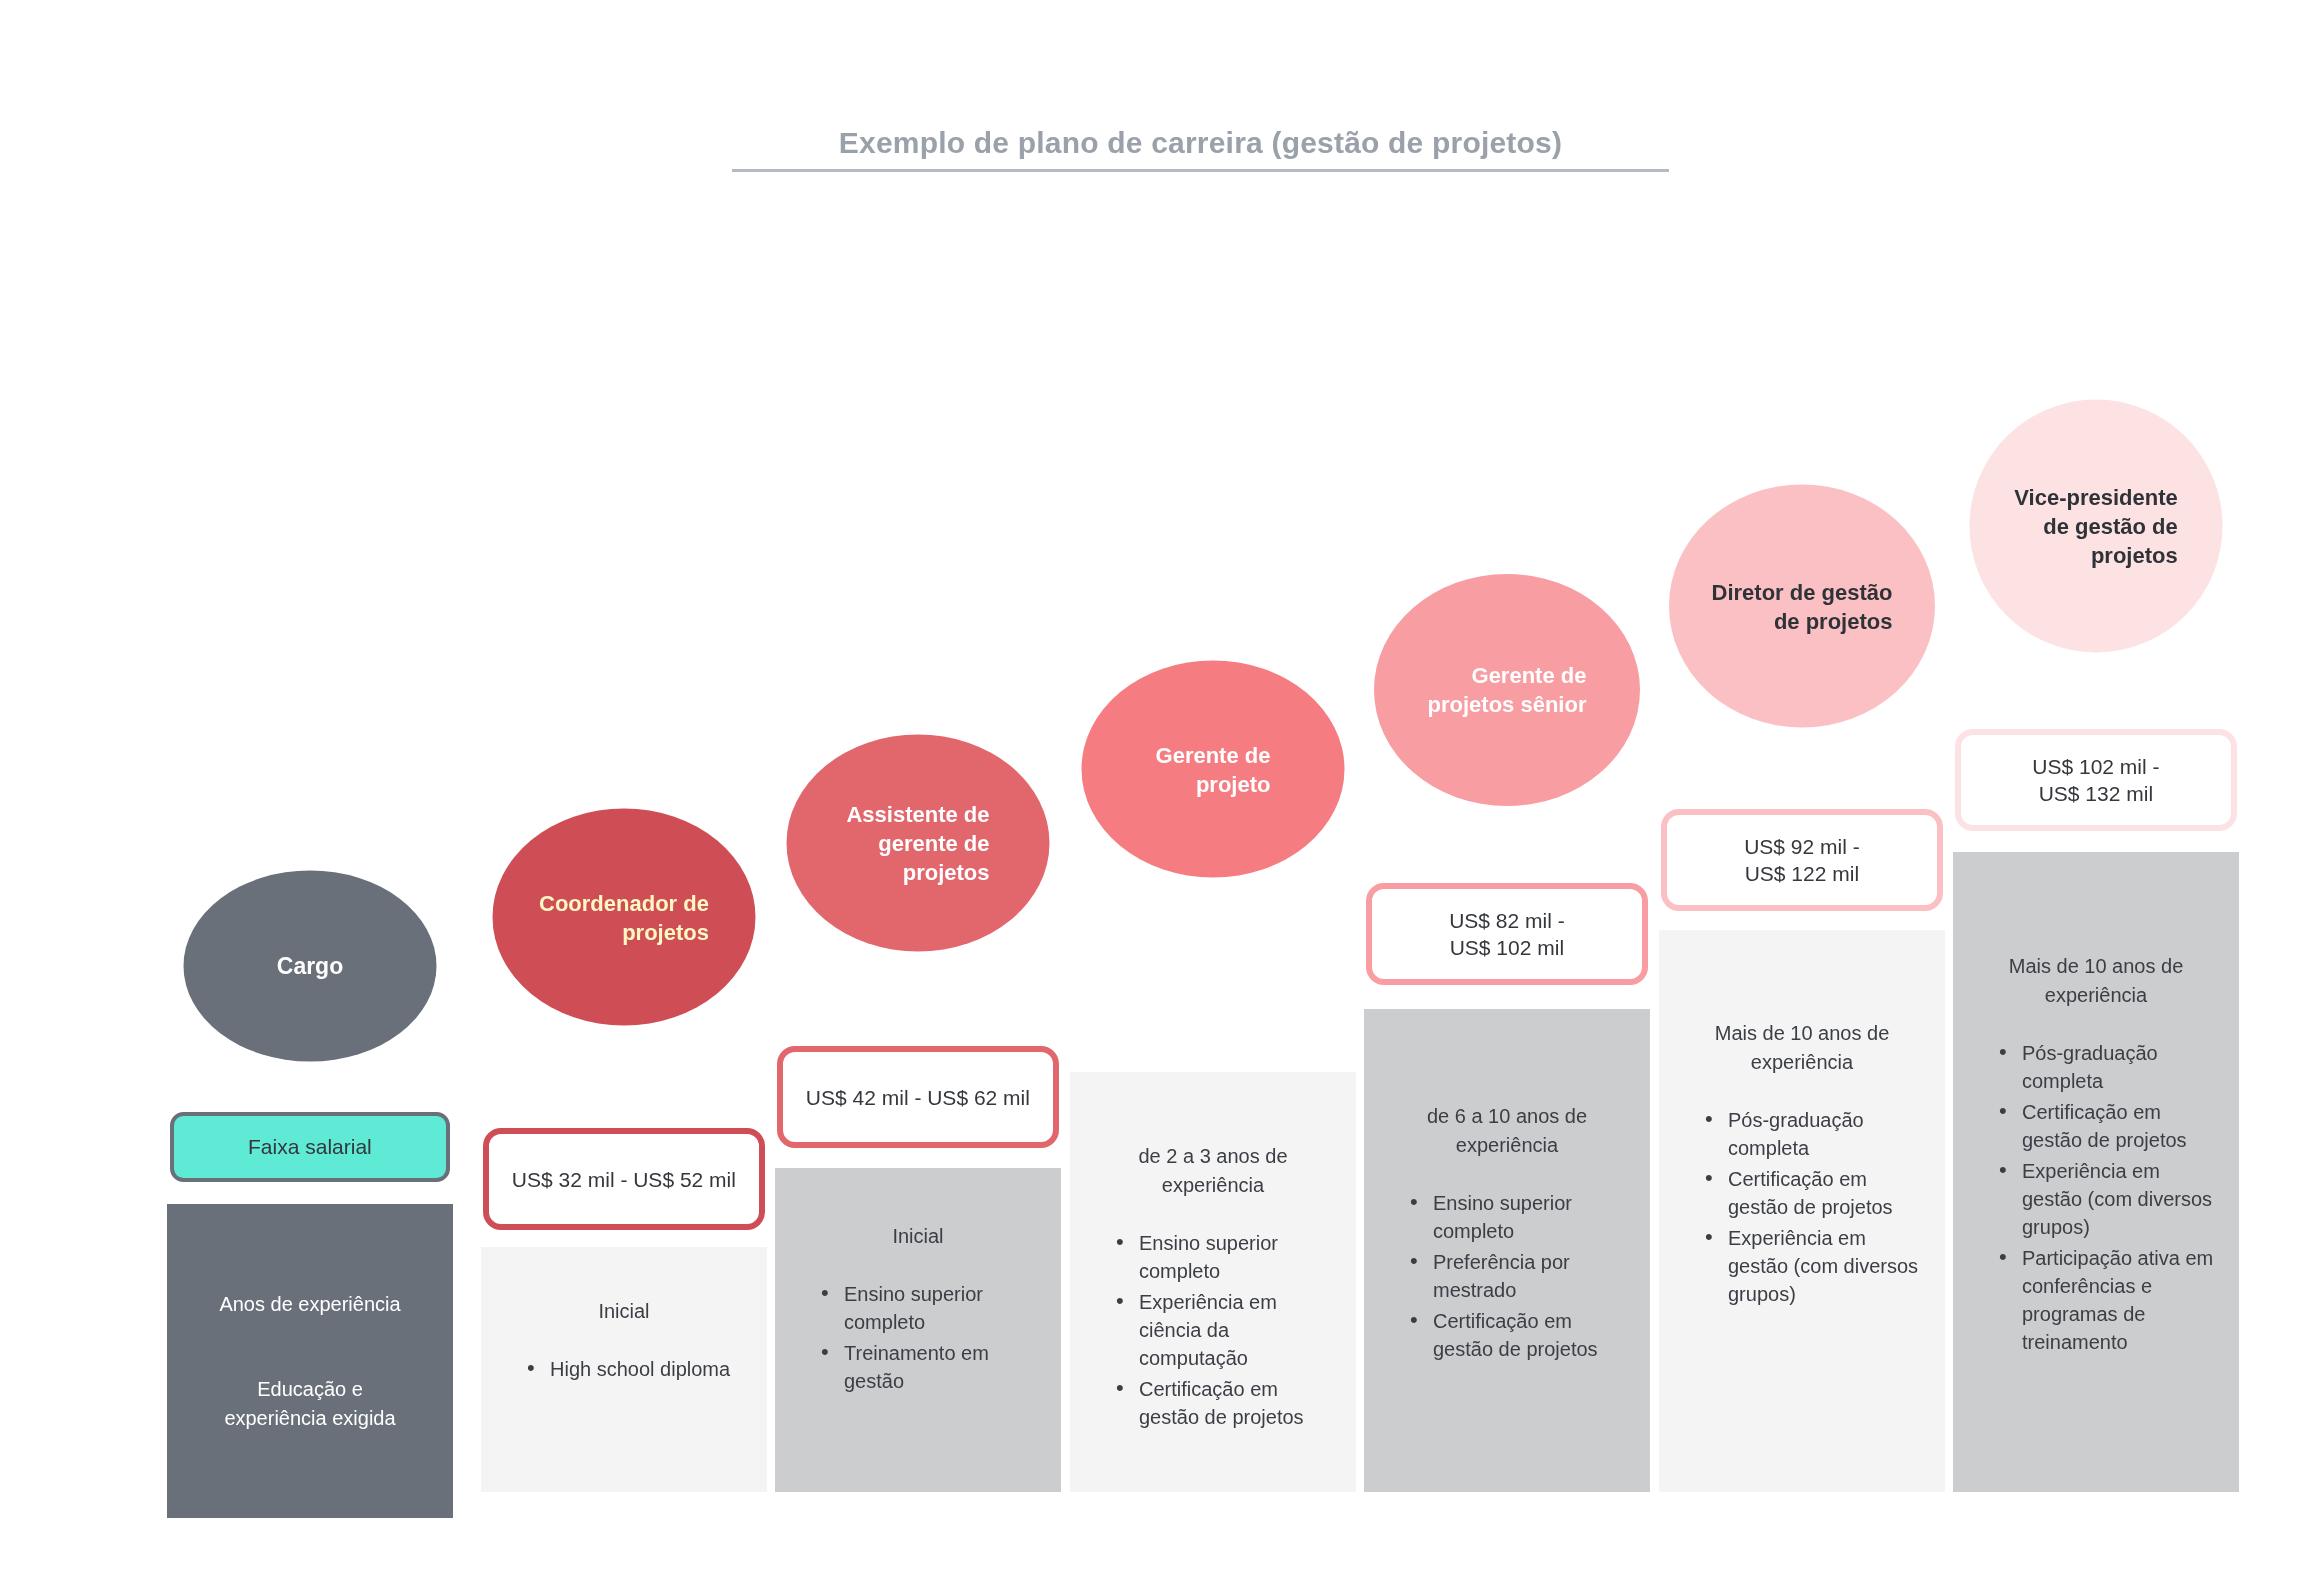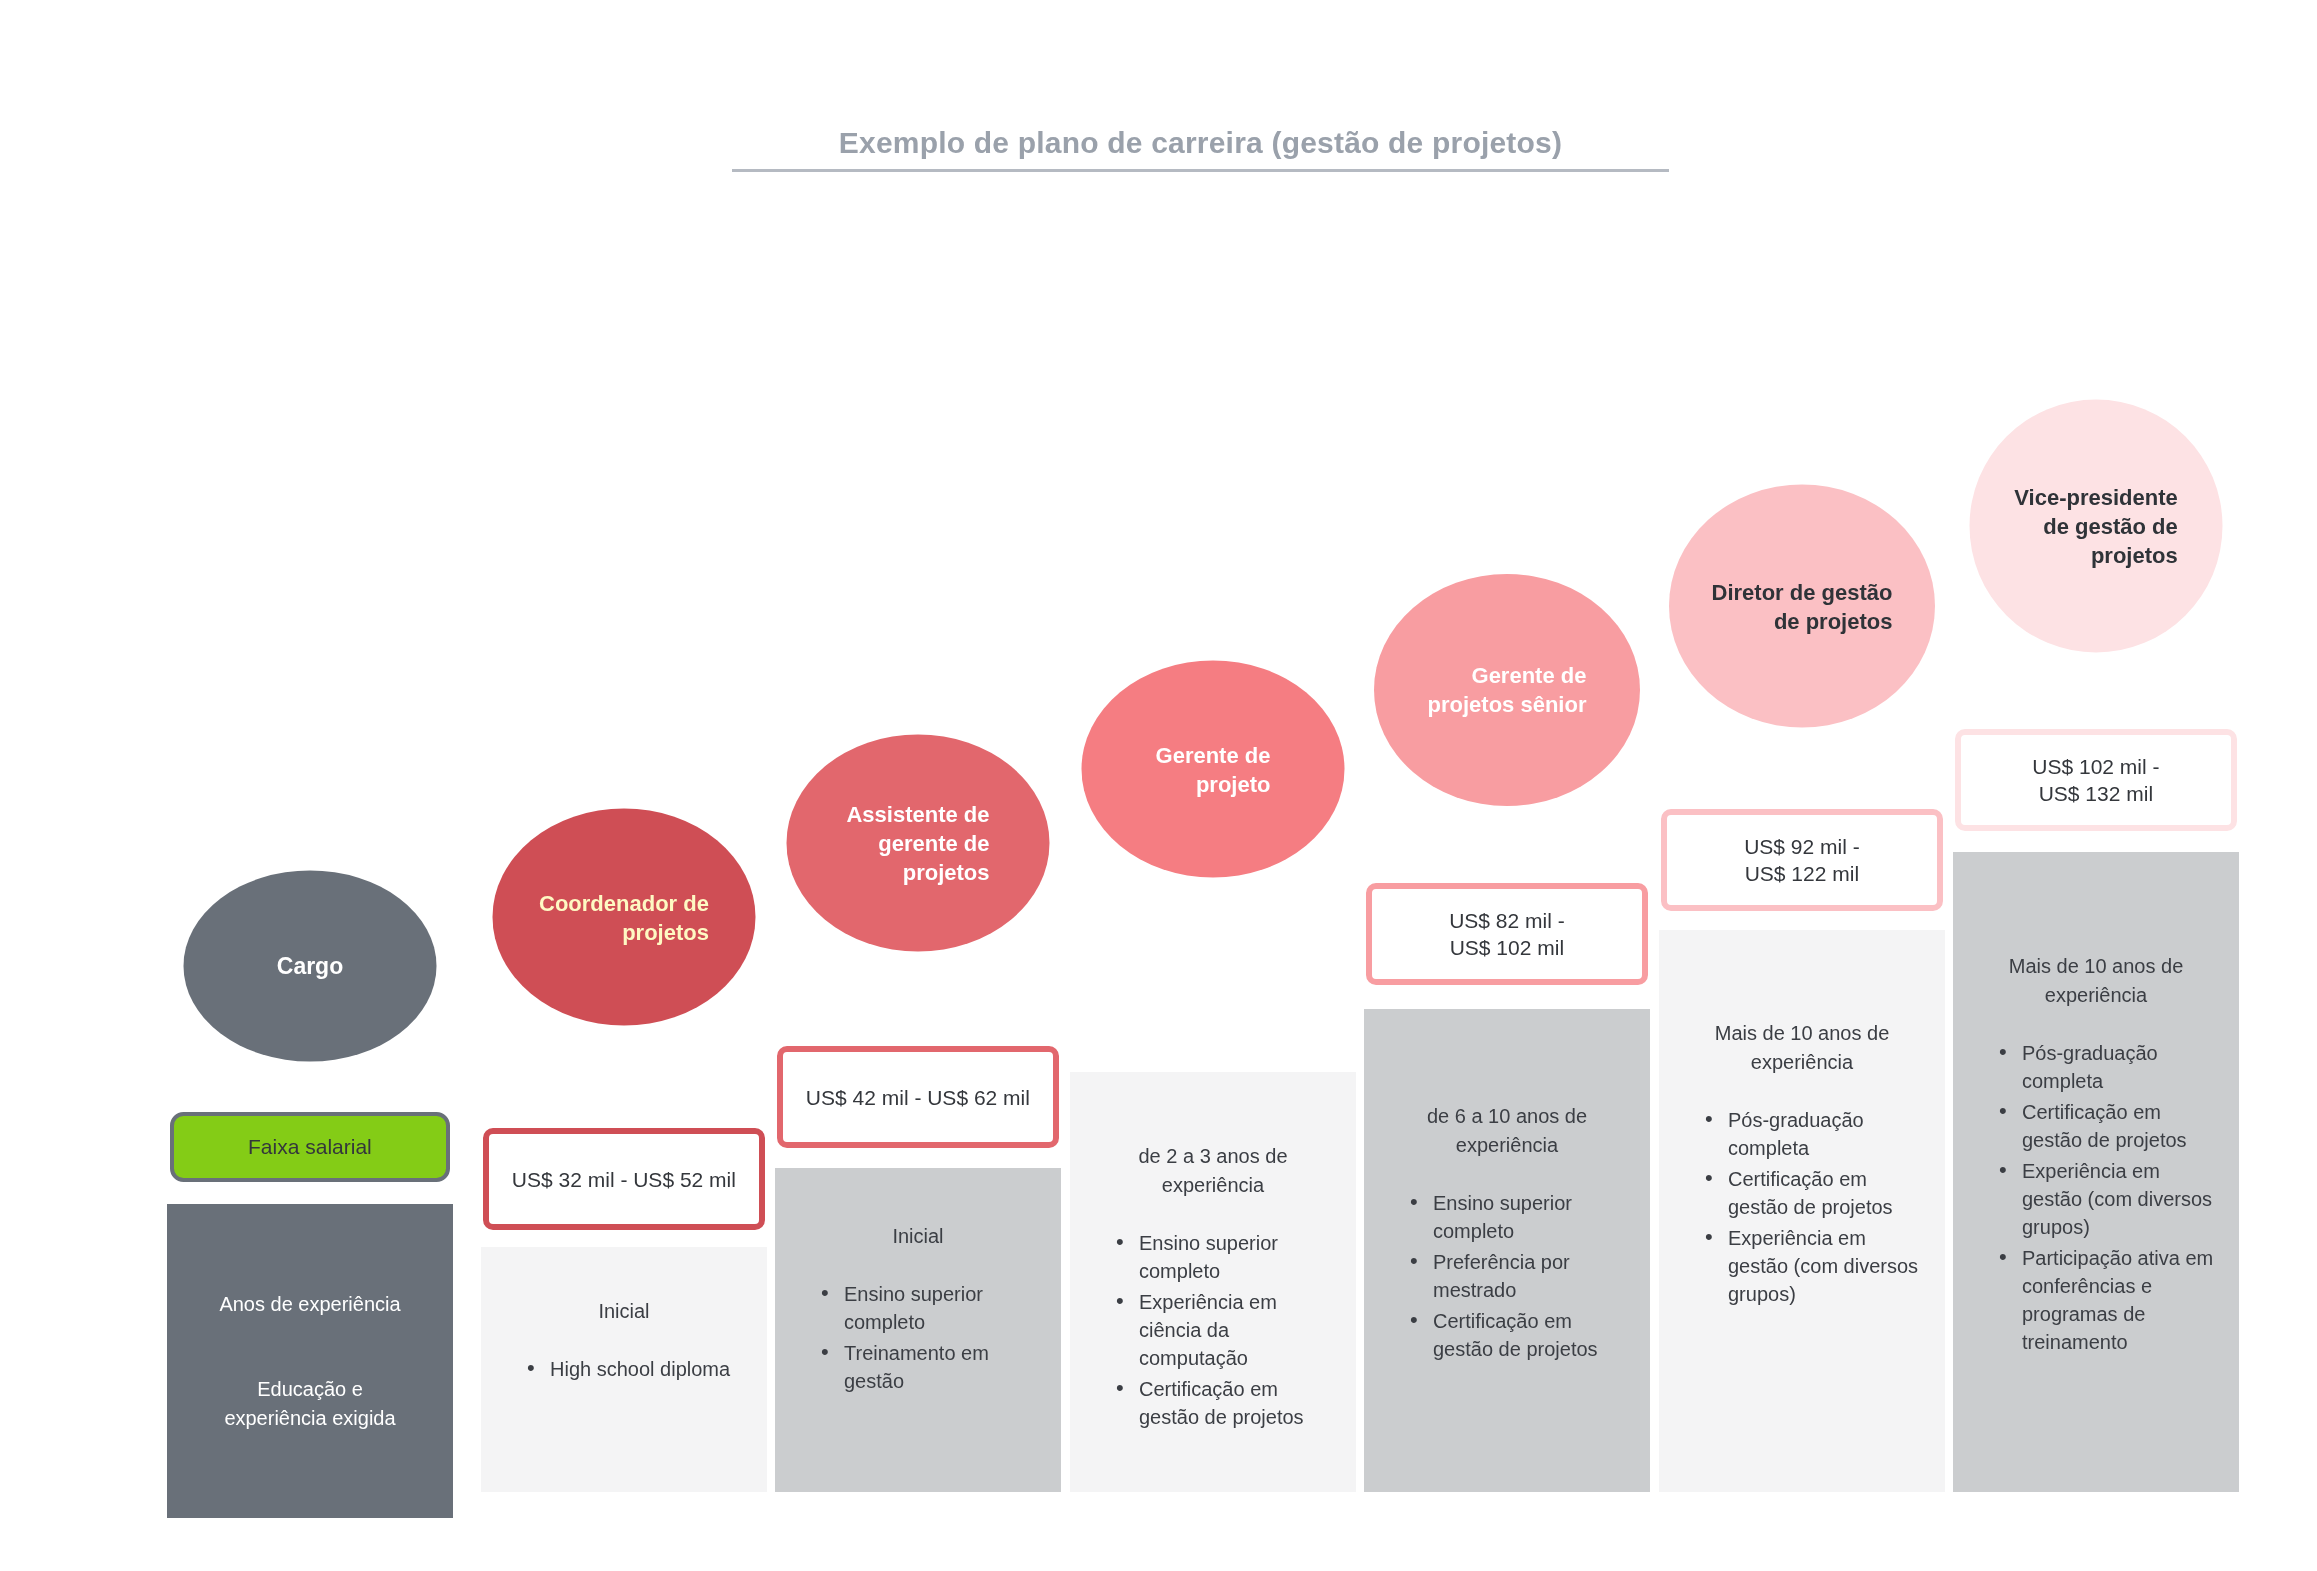--- a/index.html
+++ b/index.html
@@ -19,21 +19,21 @@
   
   .legend { position:absolute; left:167px; top:0; width:286px; height:1572px; }
   .legend-circle {
     position:absolute; left:50%; top:966px; transform:translate(-50%,-50%);
     width:253px; height:191px; border-radius:50%;
     display:flex; align-items:center; justify-content:center;
     color:#fff; font-size:23px; font-weight:700; text-align:center; white-space:pre-line;
   }
   .legend-salary {
     position:absolute; left:2.9px; top:1112px; width:280px; height:70px; box-sizing:border-box;
-    border:4.8px solid #697079; border-radius:13.5px; background:#84cc16;
+    border:4.8px solid #697079; border-radius:13.5px; background:#5eead4;
     display:flex; align-items:center; justify-content:center;
     font-size:21px; color:#34373c; text-align:center;
   }
   .legend-rect {
     position:absolute; left:0; top:1204px; width:286px; height:314px;
     display:flex; flex-direction:column; align-items:center; justify-content:center; gap:56px;
     color:#fff; font-size:20px; line-height:29px; text-align:center; white-space:pre-line;
   }
 
   
@@ -47,21 +47,21 @@
 
   .circle {
     position:absolute; left:50%; top:var(--cy); transform:translate(-50%,-50%);
     width:var(--cw); height:var(--ch); border-radius:50%;
     display:flex; align-items:center; justify-content:center;
     font-size:22px; font-weight:700; line-height:29px;
     text-align:right; white-space:pre-line; padding:0 9.7px; box-sizing:border-box;
   }
   .salary {
     position:absolute; left:1.9px; top:var(--boxTop); width:282px; height:102px; box-sizing:border-box;
-    border:6.8px solid #cccccc; border-radius:10px; background:#ffffff;
+    border:6.8px solid #cccccc; border-radius:18px; background:#ffffff;
     display:flex; align-items:center; justify-content:center;
     font-size:21px; color:#34373c; text-align:center; white-space:pre-line; line-height:27px;
   }
   .colrect {
     position:absolute; left:0; top:var(--colTop); width:286px; height:calc(1492px - var(--colTop));
     box-sizing:border-box; padding-top:var(--padTop);
   }
   .colhead {
     text-align:center; font-size:20px; line-height:29px; color:#3b3e44; padding:0 13.5px; white-space:pre-line;
   }

